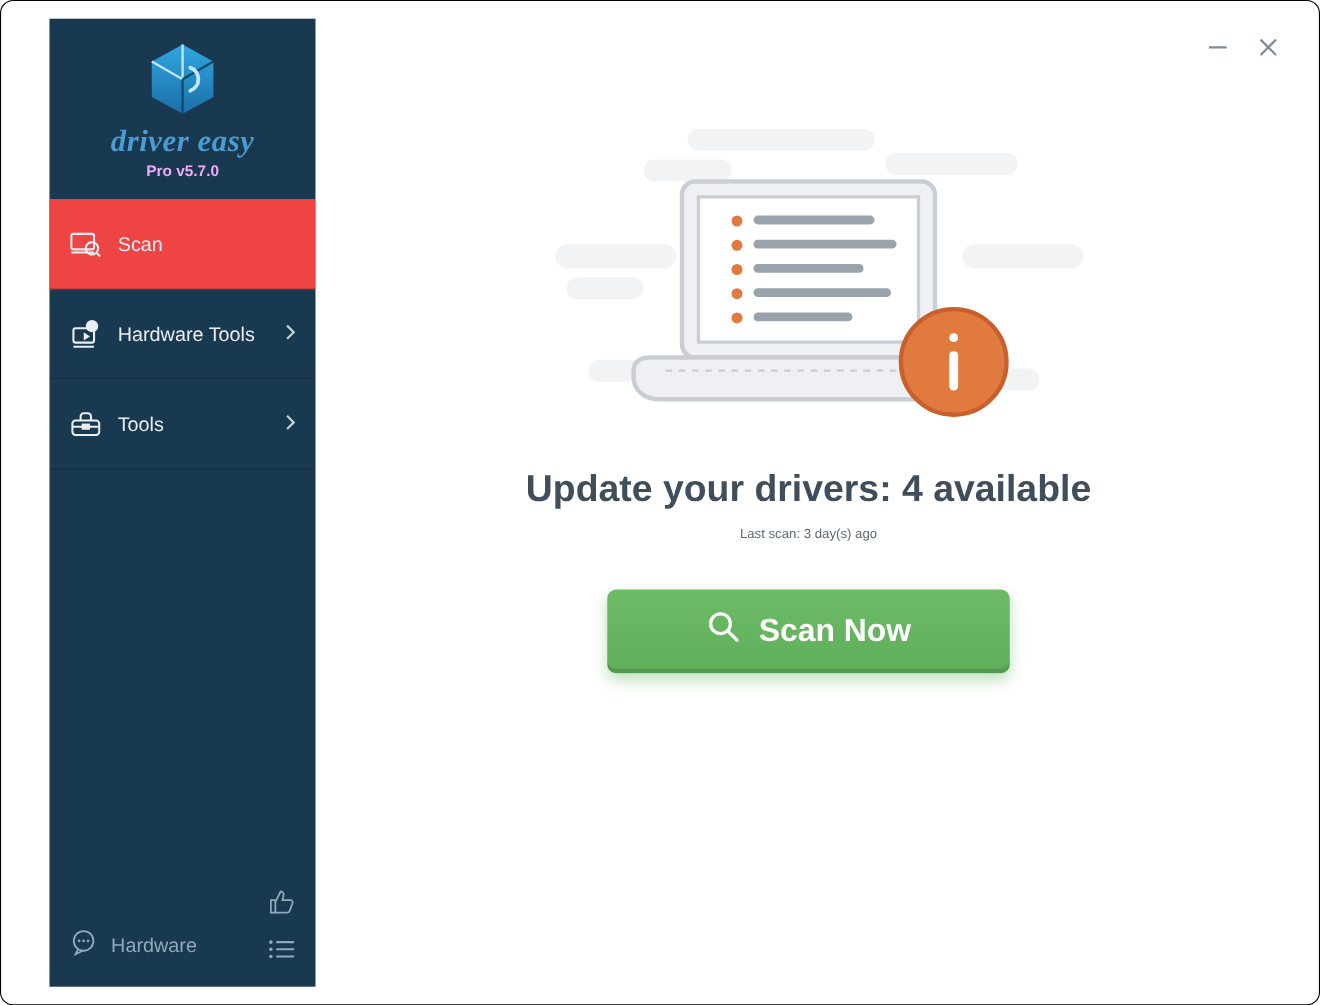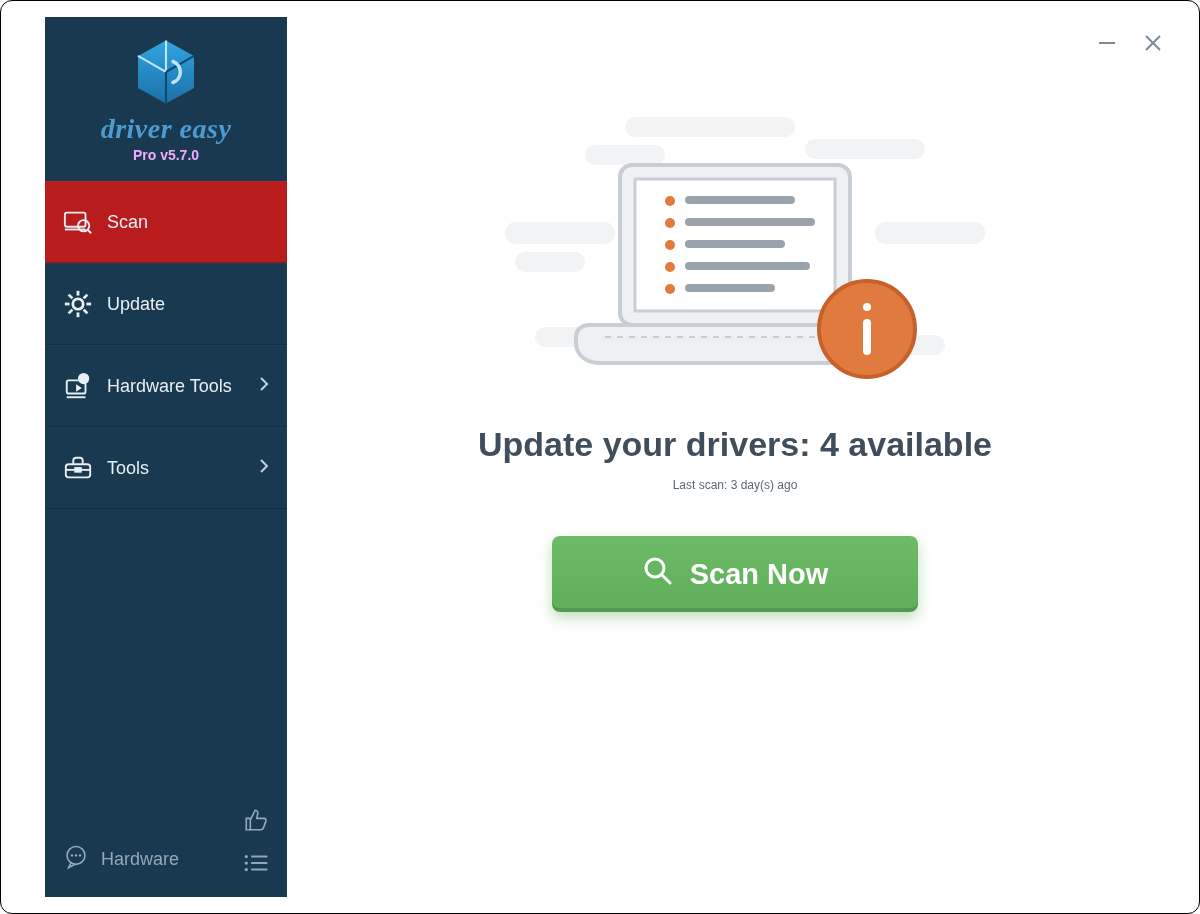--- a/index.html
+++ b/index.html
@@ -66,21 +66,21 @@
     gap: 14px;
     padding: 0 18px;
     color: #e9eef2;
     font-size: 18px;
     border-top: 1px solid rgba(255,255,255,0.04);
     border-bottom: 1px solid rgba(0,0,0,0.2);
     cursor: pointer;
     position: relative;
   }
   .nav-item.active {
-    background: #b91c1c;
+    background: #ef4444;
   }
   .nav-item .nav-label { flex: 1; }
   .nav-item .chevron {
     color: #c6d1da;
     font-size: 16px;
   }
   .nav-icon { width: 30px; height: 30px; display:flex; align-items:center; justify-content:center; }
 
   .sidebar-footer {
     margin-top: auto;
@@ -192,39 +192,20 @@
             <svg width="30" height="30" viewBox="0 0 32 32" fill="none" stroke="#e9eef2" stroke-width="2">
               <rect x="2" y="6" width="22" height="15" rx="2"></rect>
               <line x1="2" y1="24" x2="24" y2="24"></line>
               <circle cx="22" cy="20" r="6"></circle>
               <line x1="26" y1="24" x2="30" y2="28"></line>
             </svg>
           </span>
           <span class="nav-label">Scan</span>
         </div>
 
-        <div class="nav-item">
-          <span class="nav-icon">
-            <svg width="30" height="30" viewBox="0 0 32 32" fill="#e9eef2">
-              <path d="M16 9a7 7 0 1 0 0 14 7 7 0 0 0 0-14zm0 11a4 4 0 1 1 0-8 4 4 0 0 1 0 8z"></path>
-              <g stroke="#e9eef2" stroke-width="3">
-                <line x1="16" y1="2" x2="16" y2="7"></line>
-                  <line x1="16" y1="25" x2="16" y2="30"></line>
-                <line x1="2" y1="16" x2="7" y2="16"></line>
-                  <line x1="25" y1="16" x2="30" y2="16"></line>
-                <line x1="6" y1="6" x2="10" y2="10"></line>
-                  <line x1="22" y1="22" x2="26" y2="26"></line>
-                <line x1="6" y1="26" x2="10" y2="22"></line>
-                  <line x1="22" y1="10" x2="26" y2="6"></line>
-              </g>
-              <path d="M16 12l3 4h-2v4h-2v-4h-2z" fill="#18394f"></path>
-            </svg>
-          </span>
-          <span class="nav-label">Update</span>
-        </div>
 
         <div class="nav-item">
           <span class="nav-icon">
             <svg width="30" height="30" viewBox="0 0 32 32" fill="none" stroke="#e9eef2" stroke-width="2">
               <rect x="4" y="10" width="20" height="14" rx="2"></rect>
               <line x1="4" y1="28" x2="24" y2="28"></line>
               <circle cx="22" cy="8" r="6" fill="#e9eef2" stroke="none"></circle>
               <text x="22" y="12" text-anchor="middle" font-size="9" font-weight="bold" fill="#18394f">i</text>
               <path d="M14 14v8l6-4z" fill="#e9eef2" stroke="none"></path>
             </svg>

